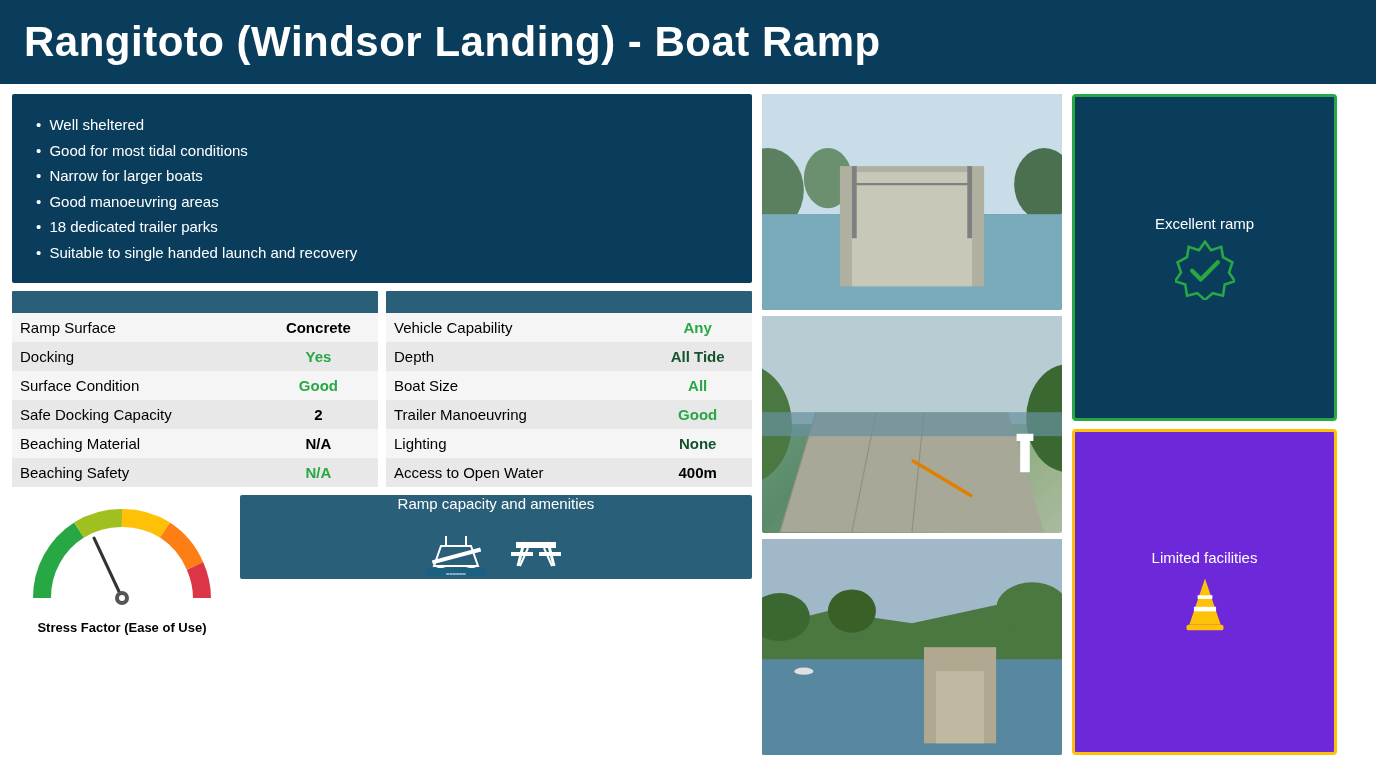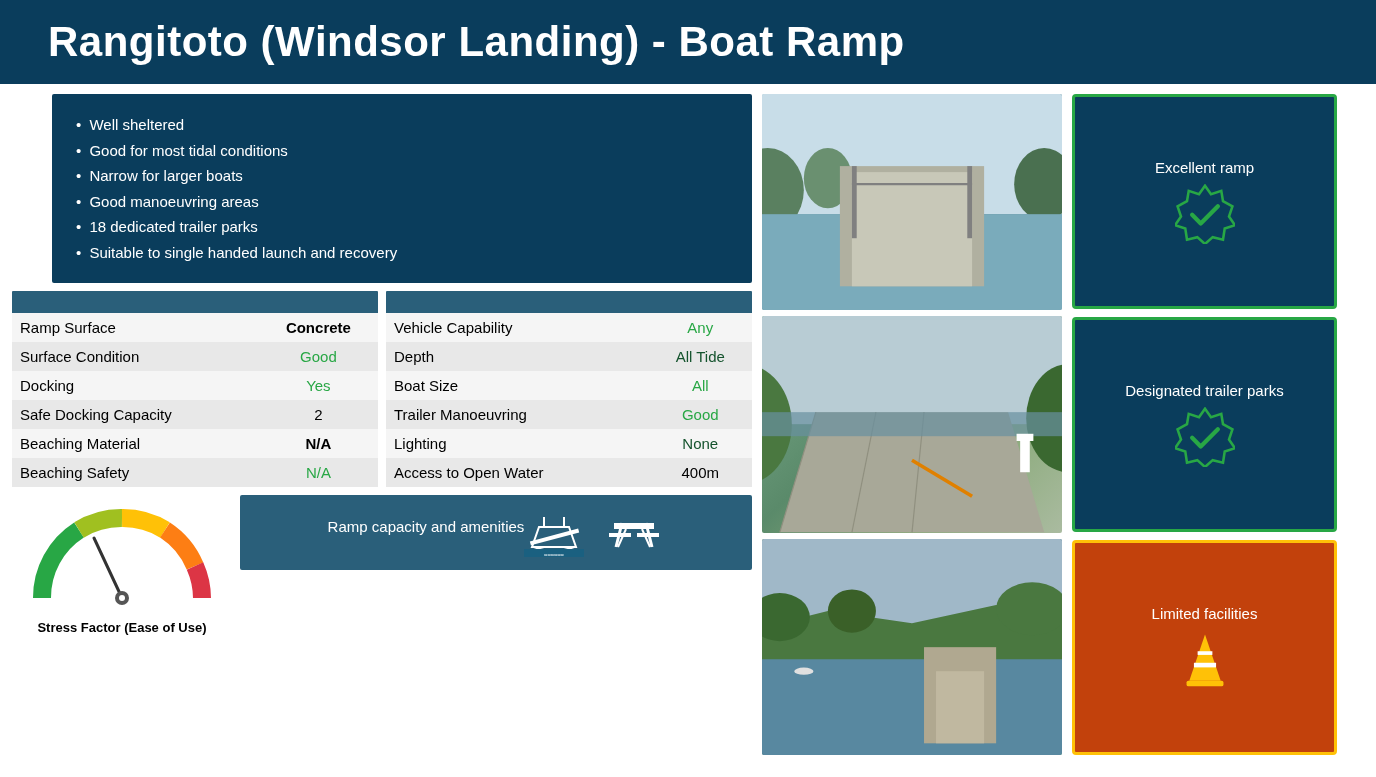--- a/index.html
+++ b/index.html
@@ -13,21 +13,20 @@
 
     .header {
       background: #0a3d5c;
       padding: 18px 24px;
       color: white;
     }
     .header h1 {
       font-size: 42px;
       font-weight: 900;
       letter-spacing: 0.5px;
-      margin-left: 24px;
     }
 
     .main-content {
       display: flex;
       flex-direction: row;
       width: 100%;
       height: calc(777px - 96px);
       padding: 10px 12px;
       gap: 10px;
     }
@@ -40,21 +39,20 @@
       gap: 8px;
     }
 
     .bullet-box {
       background: #0a3d5c;
       color: white;
       padding: 18px 24px;
       border-radius: 2px;
       font-size: 15px;
       line-height: 1.7;
-      margin-left: 40px;
     }
     .bullet-box ul {
       list-style: none;
       padding: 0;
     }
     .bullet-box ul li::before {
       content: "• ";
       margin-right: 4px;
     }
 
@@ -84,21 +82,21 @@
     }
     table.data-table tr:nth-child(odd) {
       background: #f5f5f5;
     }
     table.data-table td {
       padding: 6px 8px;
       border: none;
     }
     table.data-table td:last-child {
       text-align: center;
-      font-weight: normal;
+      font-weight: bold;
     }
     .val-green { color: #28a745; }
     .val-red { color: #14532d; }
     .val-teal { color: #14532d; }
 
     .bottom-row {
       display: flex;
       flex-direction: row;
       gap: 8px;
       align-items: flex-start;
@@ -124,24 +122,23 @@
       text-align: center;
       margin-top: 12px;
     }
 
     
     .amenities-box {
       flex: 1;
       background: #2a5f7a;
       color: white;
       display: flex;
-      flex-direction: row;
+      flex-direction: column;
       align-items: center;
       justify-content: center;
-      padding: 10px;
       border-radius: 2px;
     }
     .amenities-title {
       font-size: 15px;
       margin-bottom: 12px;
     }
     .amenities-icons {
       display: flex;
       flex-direction: row;
       gap: 20px;
@@ -195,21 +192,21 @@
       gap: 8px;
       color: white;
       font-size: 15px;
       padding: 10px;
     }
     .badge-card.green-border {
       background: #0a3d5c;
       border: 3px solid #28a745;
     }
     .badge-card.yellow-border {
-      background: #c2410c;
+      background: #6d28d9;
       border: 3px solid #ffc107;
     }
 
     .badge-icon-check {
       width: 60px;
       height: 60px;
     }
     .badge-icon-cone {
       width: 50px;
       height: 60px;
@@ -241,26 +238,26 @@
 
       <div class="table-section">
         <div class="table-header-bar"></div>
         <table class="data-table">
           <tbody>
             <tr>
               <td>Ramp Surface</td>
               <td style="font-weight:bold;">Concrete</td>
             </tr>
             <tr>
+              <td>Docking</td>
+              <td class="val-green">Yes</td>
+            </tr>
+            <tr>
               <td>Surface Condition</td>
               <td class="val-green">Good</td>
-            </tr>
-            <tr>
-              <td>Docking</td>
-              <td class="val-green">Yes</td>
             </tr>
             <tr>
               <td>Safe Docking Capacity</td>
               <td>2</td>
             </tr>
             <tr>
               <td>Beaching Material</td>
               <td style="font-weight:bold;">N/A</td>
             </tr>
             <tr>
@@ -428,27 +425,20 @@
     <div class="badge-card green-border">
       <span>Excellent ramp</span>
       <svg class="badge-icon-check" viewBox="0 0 70 70">
 
         <polygon points="35,2 42,12 54,8 56,20 67,26 63,38 70,48 58,52 56,65 44,62 35,70 26,62 14,65 12,52 0,48 7,38 3,26 14,20 16,8 28,12" fill="none" stroke="#28a745" stroke-width="3"></polygon>
 
         <polyline points="20,36 30,46 50,26" fill="none" stroke="#28a745" stroke-width="5" stroke-linecap="round" stroke-linejoin="round"></polyline>
       </svg>
     </div>
 
-    <div class="badge-card green-border">
-      <span>Designated trailer parks</span>
-      <svg class="badge-icon-check" viewBox="0 0 70 70">
-        <polygon points="35,2 42,12 54,8 56,20 67,26 63,38 70,48 58,52 56,65 44,62 35,70 26,62 14,65 12,52 0,48 7,38 3,26 14,20 16,8 28,12" fill="none" stroke="#28a745" stroke-width="3"></polygon>
-        <polyline points="20,36 30,46 50,26" fill="none" stroke="#28a745" stroke-width="5" stroke-linecap="round" stroke-linejoin="round"></polyline>
-      </svg>
-    </div>
 
     <div class="badge-card yellow-border">
       <span>Limited facilities</span>
       <svg class="badge-icon-cone" viewBox="0 0 50 65">
 
         <polygon points="25,5 42,55 8,55" fill="#ffc107"></polygon>
 
         <line x1="13" y1="38" x2="37" y2="38" stroke="white" stroke-width="5"></line>
         <line x1="17" y1="25" x2="33" y2="25" stroke="white" stroke-width="4"></line>
 

